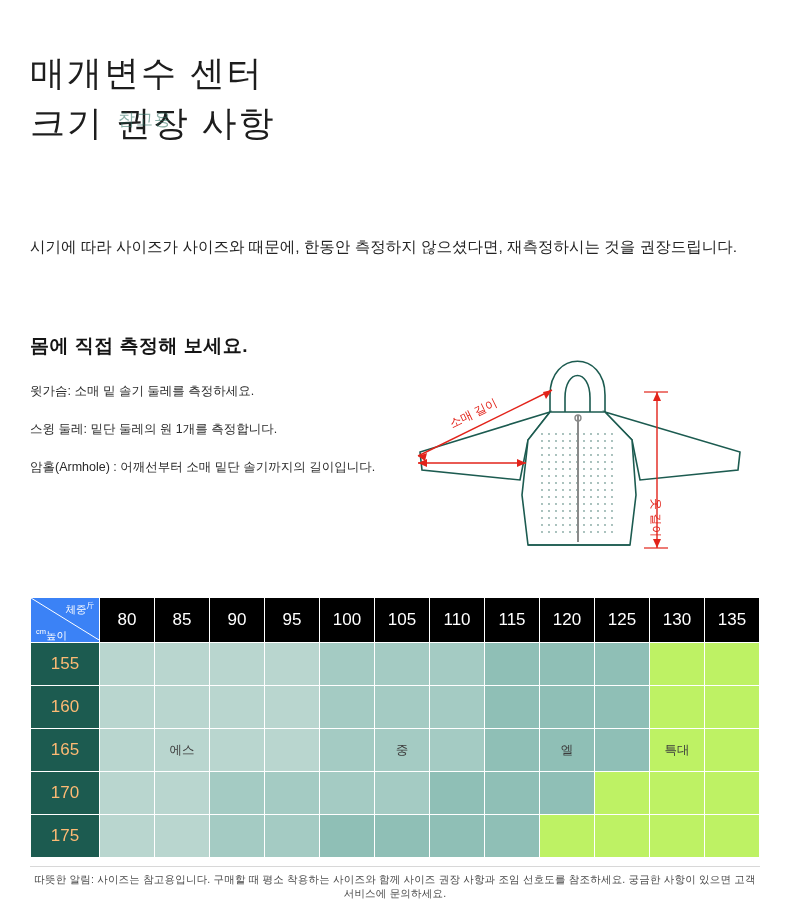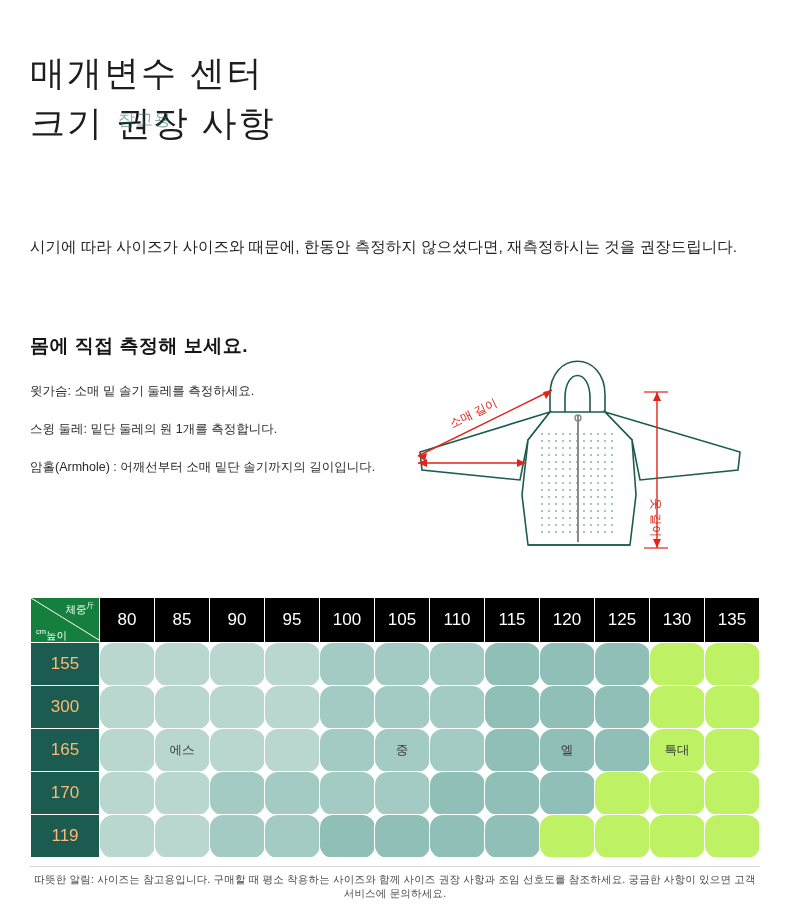--- a/index.html
+++ b/index.html
@@ -140,21 +140,21 @@
     font-weight: 400;
   }
   .hdr-cell {
     background: #000000;
     color: #ffffff;
     font-size: 17px;
     height: 42px;
     width: 52px;
   }
   .corner {
-    background: #15803d;
+    background: #3b82f6;
     color: #ffffff;
     width: 68px;
     height: 42px;
     position: relative;
     padding: 0;
     text-decoration: underline;
   }
   .corner svg {
     position: absolute;
     left: 0;
@@ -181,21 +181,20 @@
   .row-head {
     background: #1c5b50;
     color: #fdba74;
     font-size: 17px;
     height: 40px;
   }
   .cell {
     height: 40px;
     font-size: 12.5px;
     color: #ffffff;
-    border-radius: 13px;
   }
   .c-s   { background: #b9d6cf; }
   .c-m   { background: #a4cbc3; }
   .c-l   { background: #8fbfb6; }
   .c-xl  { background: #bef264; }
   .label-txt {
     font-size: 12.5px;
     color: #3c3c3c;
   }
 
@@ -322,21 +321,21 @@
             <td class="cell c-m"></td>
             <td class="cell c-m"></td>
             <td class="cell c-m"></td>
             <td class="cell c-l"></td>
             <td class="cell c-l"></td>
             <td class="cell c-l"></td>
             <td class="cell c-xl"></td>
             <td class="cell c-xl"></td>
           </tr>
           <tr>
-            <td class="row-head">300</td>
+            <td class="row-head">160</td>
             <td class="cell c-s"></td>
             <td class="cell c-s"></td>
             <td class="cell c-s"></td>
             <td class="cell c-s"></td>
             <td class="cell c-m"></td>
             <td class="cell c-m"></td>
             <td class="cell c-m"></td>
             <td class="cell c-l"></td>
             <td class="cell c-l"></td>
             <td class="cell c-l"></td>
@@ -367,21 +366,21 @@
             <td class="cell c-m"></td>
             <td class="cell c-m"></td>
             <td class="cell c-l"></td>
             <td class="cell c-l"></td>
             <td class="cell c-l"></td>
             <td class="cell c-xl"></td>
             <td class="cell c-xl"></td>
             <td class="cell c-xl"></td>
           </tr>
           <tr>
-            <td class="row-head">119</td>
+            <td class="row-head">175</td>
             <td class="cell c-s"></td>
             <td class="cell c-s"></td>
             <td class="cell c-m"></td>
             <td class="cell c-m"></td>
             <td class="cell c-l"></td>
             <td class="cell c-l"></td>
             <td class="cell c-l"></td>
             <td class="cell c-l"></td>
             <td class="cell c-xl"></td>
             <td class="cell c-xl"></td>

